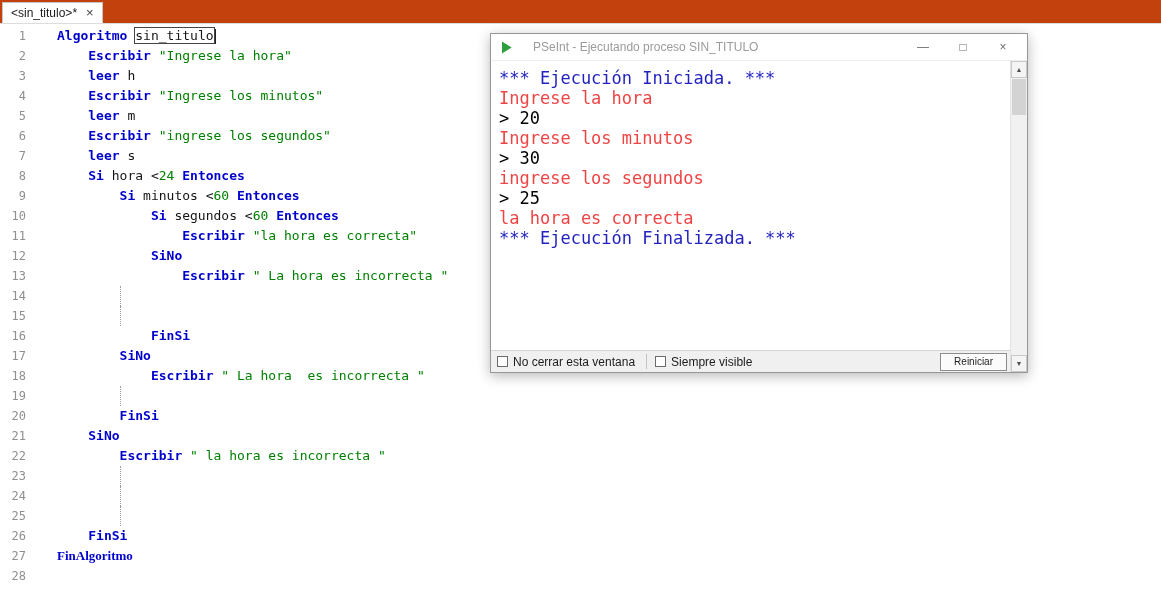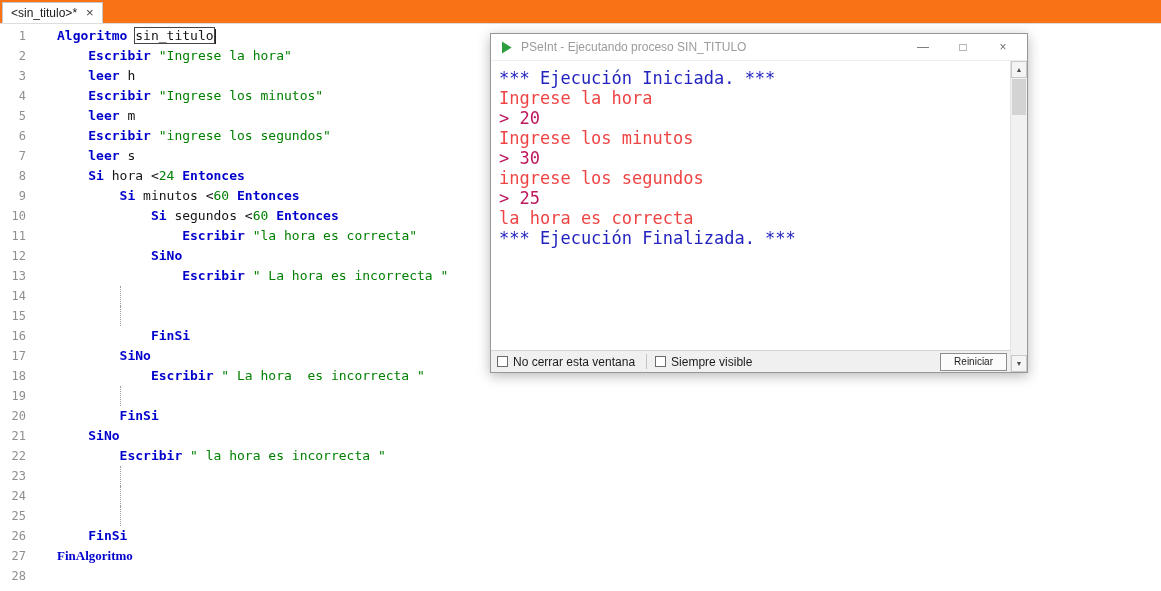--- a/index.html
+++ b/index.html
@@ -1,20 +1,20 @@
 <!DOCTYPE html>
 <html><head>
 <meta charset="utf-8">
 <style>
   * { margin:0; padding:0; box-sizing:border-box; }
   html,body { width:1161px; height:591px; background:#fff; overflow:hidden;
               font-family:"Liberation Sans", sans-serif; }
 
   
-  .tab-bar { height:24px; background:#f97316; border-bottom:1px solid #dcdcdc;
+  .tab-bar { height:24px; background:#c2410c; border-bottom:1px solid #dcdcdc;
              display:flex; align-items:stretch; padding-left:2px; }
   .tab { background:#fff; border:1px solid #c6c6c6; border-bottom:1px solid #fff;
          margin-top:2px; padding:0 8px; font-size:12px; color:#1a1a1a;
          display:flex; align-items:center; gap:9px; }
   .tab-close { color:#444; font-size:13px; line-height:1; cursor:default; }
 
   
   .editor { position:absolute; top:24px; left:0; right:0; bottom:0; background:#fff;
             font-family:"DejaVu Sans Mono","Liberation Mono",monospace; font-size:13px; padding-top:2px; }
   .code-line { display:flex; height:20px; line-height:20px; white-space:pre; }
@@ -29,33 +29,33 @@
   .caret { display:inline-block; width:1px; height:15px; background:#222;
            vertical-align:middle; margin-left:1px; }
   .indent-guide { display:inline-block; width:0; height:20px; vertical-align:top;
                   border-left:1px dotted #9a9a9a; }
 
   
   .runner { position:absolute; left:490px; top:33px; width:538px; height:340px;
             background:#fff; border:1px solid #979797;
             box-shadow:0 3px 12px rgba(0,0,0,.28); }
   .title-bar { height:27px; display:flex; align-items:center; padding:0 4px 0 8px;
-               background:#fff; border-bottom:1px solid #ededed; }
+               background:#fff; border-bottom:1px solid #ededed;gap:12px; }
   .app-icon { width:15px; height:15px; flex:none; display:inline-flex; }
   .window-title { font-size:12px; color:#9b9b9b; margin-left:7px; flex:1;
                   white-space:nowrap; overflow:hidden; }
   .win-controls { display:flex; }
   .wc { width:40px; text-align:center; font-size:12px; color:#6f6f6f; cursor:default; line-height:27px; }
 
   .console { position:absolute; top:27px; left:0; right:17px; bottom:22px;
              padding:7px 8px; font-family:"DejaVu Sans Mono","Liberation Mono",monospace;
              font-size:17px; line-height:20px; overflow:hidden; white-space:pre; }
   .cline.info { color:#2323c0; }
   .cline.out  { color:#ef4444; }
-  .cline.in   { color:#be185d; }
+  .cline.in   { color:#000000; }
 
   .scrollbar { position:absolute; top:27px; right:0; bottom:0; width:17px;
                background:#f1f1f1; border-left:1px solid #e2e2e2; }
   .sb-btn { position:absolute; left:0; right:0; height:17px; display:flex;
             align-items:center; justify-content:center; font-size:7px; color:#4f4f4f;
             background:#f4f4f4; border:1px solid #c9c9c9; }
   .sb-up { top:0; }
   .sb-down { bottom:0; }
   .sb-thumb { position:absolute; left:1px; right:1px; top:18px; height:36px;
               background:#d3d3d3; }

